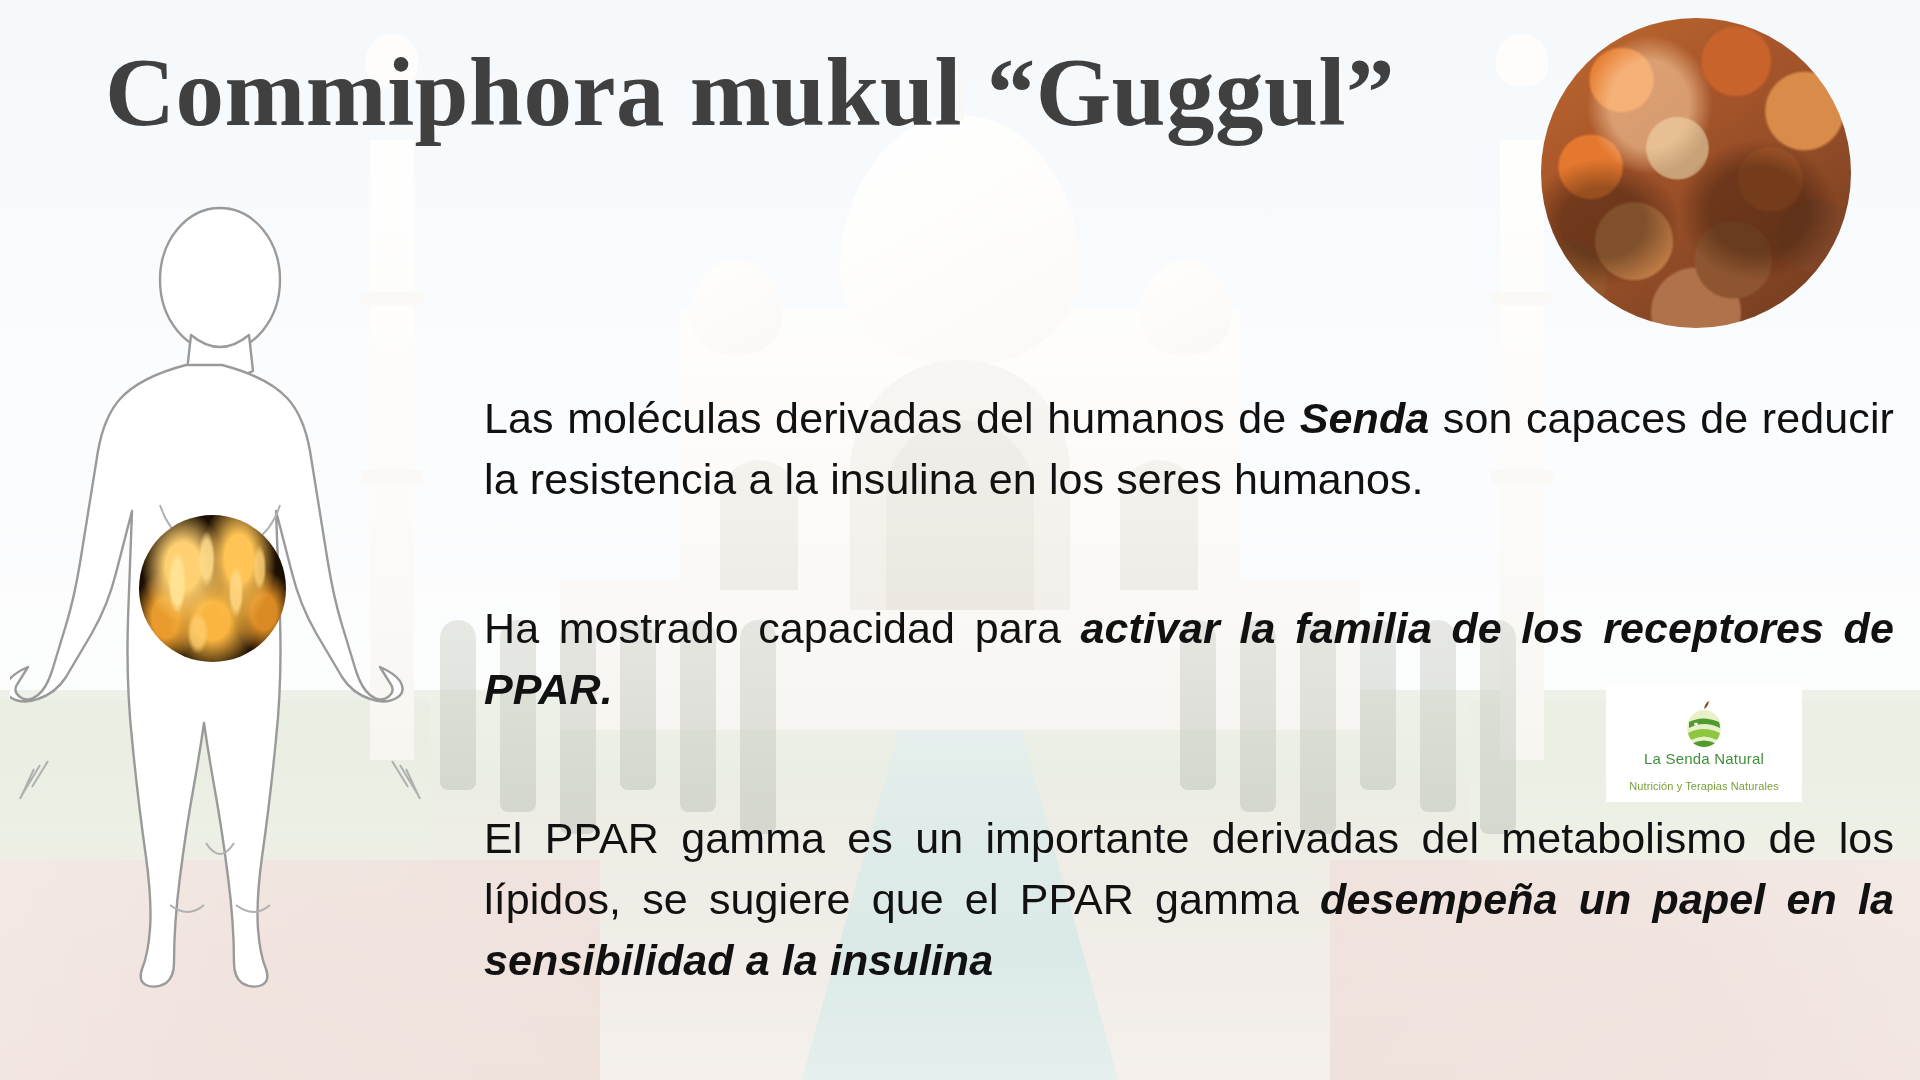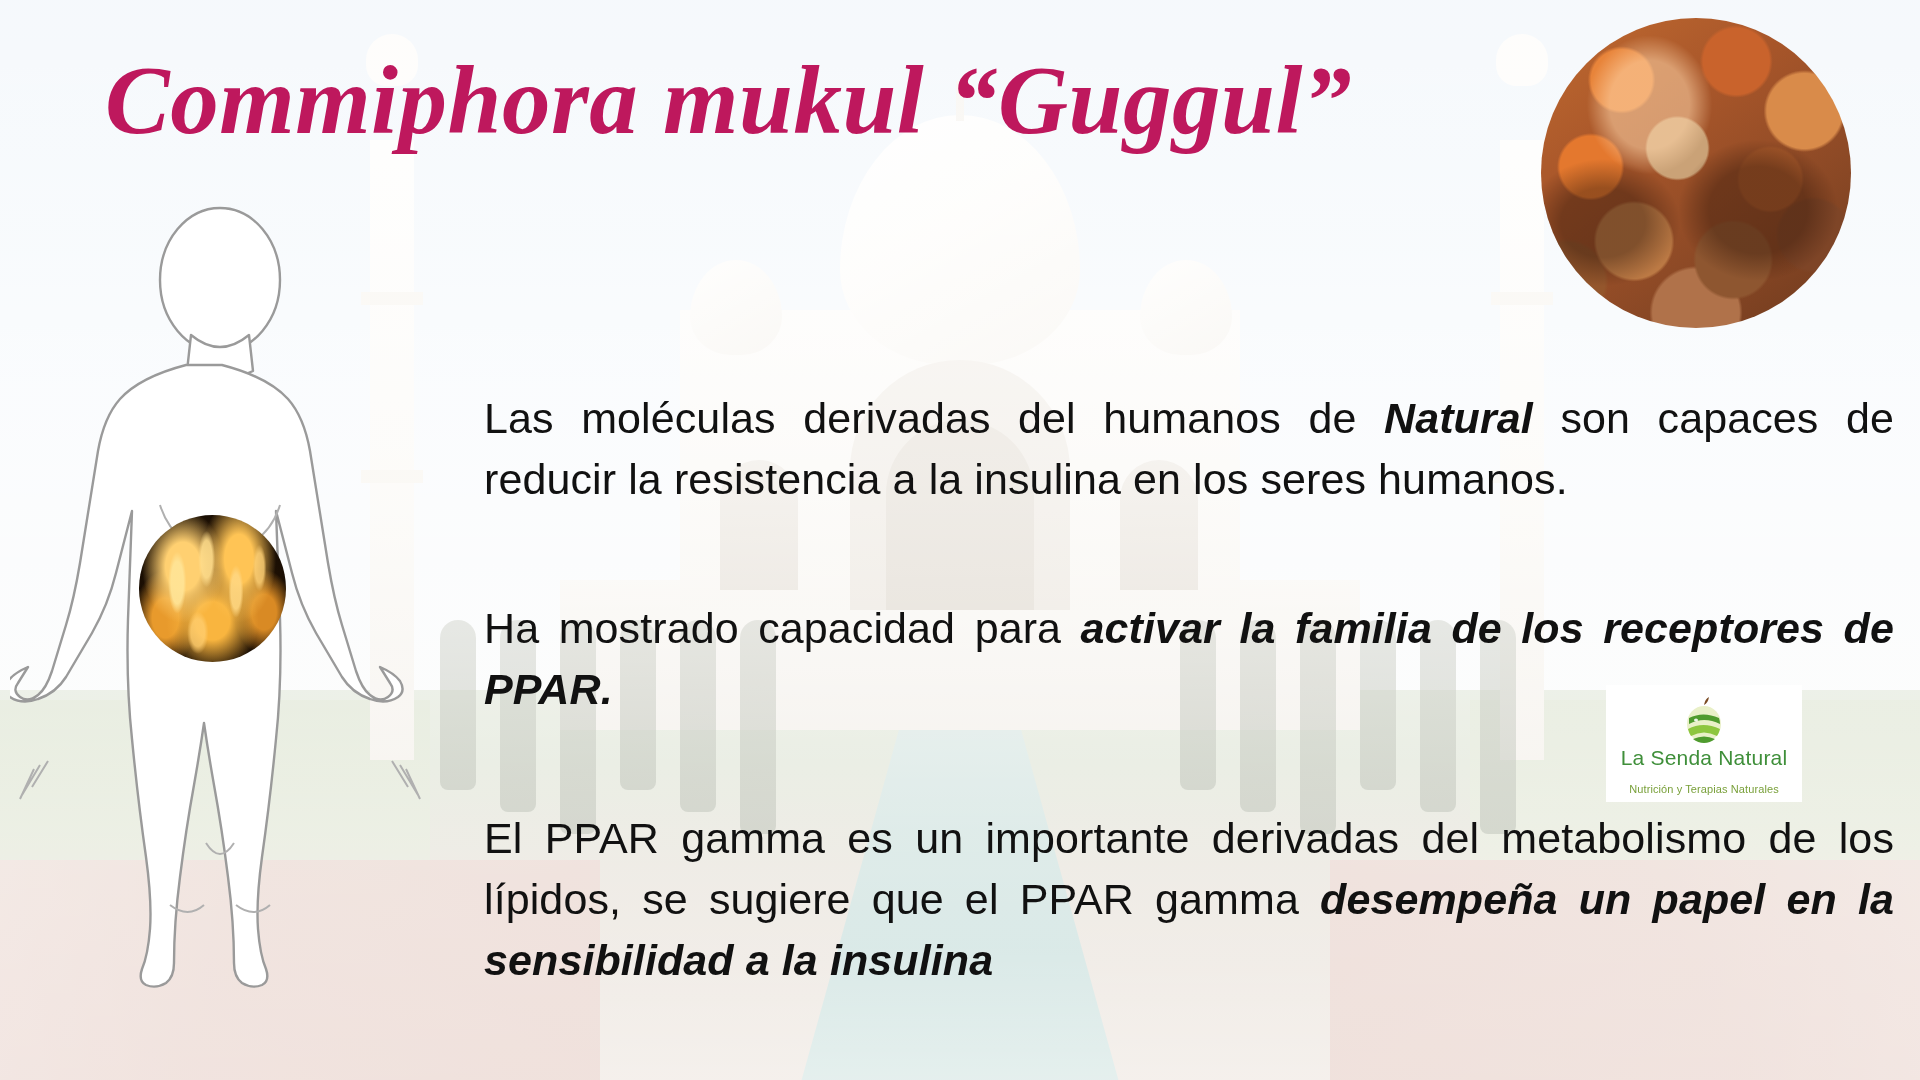--- a/index.html
+++ b/index.html
@@ -120,25 +120,25 @@
   
   .wash {
     position:absolute; inset:0;
     background:linear-gradient(to bottom,rgba(255,255,255,.74) 0%,rgba(255,255,255,.70) 45%,rgba(255,255,255,.62) 72%,rgba(255,255,255,.58) 100%);
   }
 
   
   #content { position:absolute; inset:0; }
 
   .title {
-    position:absolute; left:105px; top:50px; width:1430px;
+    position:absolute; left:105px; top:42px; width:1430px;
     font-family:"Liberation Serif", serif;
-    font-style:italic; font-weight:700;
+    font-weight:700;
     font-size:97px; line-height:1.05;
-    color:#be185d;
+    color:#404040;
     letter-spacing:0.5px;
     white-space:nowrap;
   }
 
   .subtitle {
     position:absolute; left:0; top:212px; width:1790px;
     text-align:center;
     font-size:62px; font-weight:700; font-style:italic;
     color:#0d0d0d; letter-spacing:-0.5px;
   }
@@ -211,21 +211,21 @@
 
   
   .logo {
     position:absolute; left:1606px; top:685px; width:196px; height:117px;
     background:#ffffff;
     display:flex; flex-direction:column; align-items:center; justify-content:center;
     padding-top:4px;
   }
   .logo-apple { width:46px; height:48px; position:relative; }
   .logo-name {
-    font-size:21px; color:#3f8f3a; margin-top:2px; letter-spacing:.2px; white-space:nowrap;
+    font-size:15px; color:#3f8f3a; margin-top:2px; letter-spacing:.2px; white-space:nowrap;
   }
   .logo-tag {
     font-size:11px; color:#79a03a; margin-top:13px; letter-spacing:.1px; white-space:nowrap;
   }
 </style>
 </head>
 <body>
 
 <div id="bg">
   <div class="sky"></div>
@@ -358,21 +358,21 @@
 
         <path d="M382 556 l16 26 M390 560 l18 30 M396 564 l14 30"></path>
       </g>
     </svg>
   </div>
 
   <div class="fire">
     <div class="flames"></div>
   </div>
 
-  <div class="para p1"><span>Las moléculas derivadas del humanos de </span><b>Natural</b><span> son capaces de reducir la resistencia a la insulina en los seres humanos.</span></div>
+  <div class="para p1"><span>Las moléculas derivadas del humanos de </span><b>Senda</b><span> son capaces de reducir la resistencia a la insulina en los seres humanos.</span></div>
   <div class="para p2"><span>Ha mostrado capacidad para </span><b>activar la familia de los receptores de PPAR.</b></div>
   <div class="para p3"><span>El PPAR gamma es un importante derivadas del metabolismo de los lípidos, se sugiere que el PPAR gamma </span><b>desempeña un papel en la sensibilidad a la insulina</b></div>
 
   <div class="logo">
     <div class="logo-apple">
       <svg viewBox="0 0 46 48" aria-hidden="true">
         <path d="M23 9 q1 -6 5 -8 q-1 6 -5 8 z" fill="#7a4a22"></path>
         <g>
           <ellipse cx="23" cy="28" rx="17" ry="18" fill="#e9f0c8"></ellipse>
           <path d="M8 22 q14 -7 30 0 q1 3 1 6 q-16 -8 -31 0 q0 -3 0 -6 z" fill="#4f9b2e"></path>

